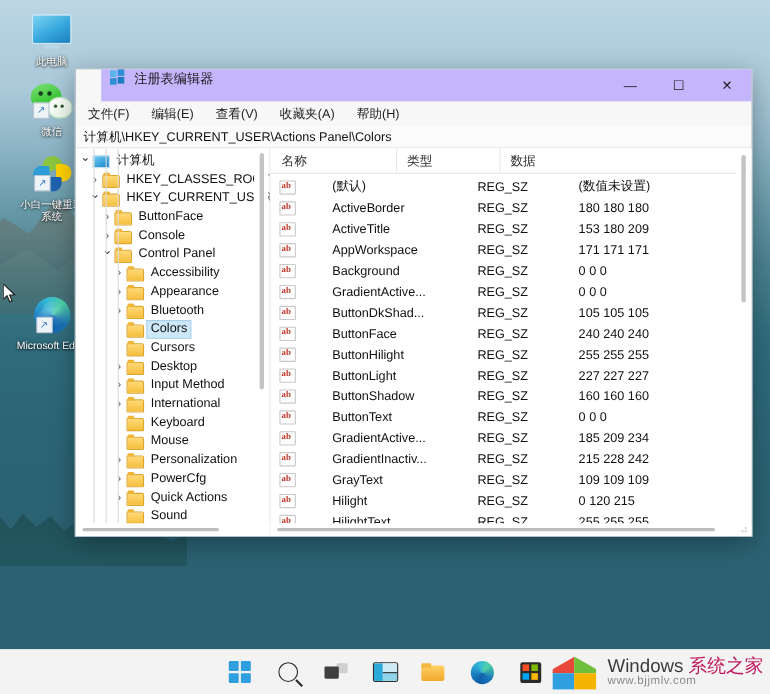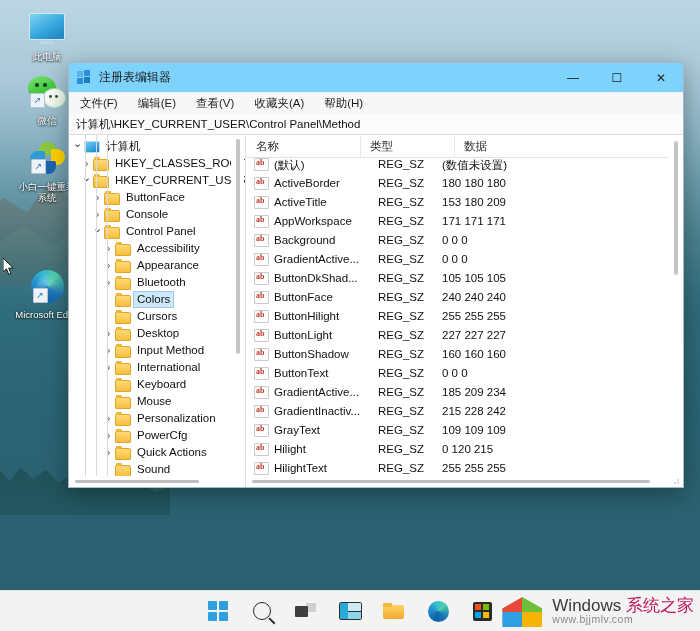--- a/index.html
+++ b/index.html
@@ -78,22 +78,22 @@
   
   #cursor{position:absolute;left:3px;top:258px;width:12px;height:18px;}
 
   
   #regwin{
     position:absolute;left:68px;top:62px;width:614px;height:424px;
     background:#f7f7f7;border:1px solid #a9b9c4;
     box-shadow:0 6px 22px rgba(0,0,0,.34);
     display:flex;flex-direction:column;
   }
-  #titlebar{height:29px;background:#7dd3fc;display:flex;align-items:center;
-    border-bottom:1px solid #f0f0f0;flex:0 0 auto;}
+  #titlebar{height:29px;background:#c4b5fd;display:flex;
+    border-bottom:1px solid #f0f0f0;flex:0 0 auto;margin-left:23px;}
   .tb-icon{margin-left:8px;width:15px;height:15px;position:relative;}
   .tb-icon .q{position:absolute;width:6px;height:6px;background:#3fa0e0;}
   .tb-icon .q1{left:0;top:1px;background:#5ab4ea;}
   .tb-icon .q2{left:7px;top:0px;background:#2e8fd4;}
   .tb-icon .q3{left:0;top:8px;background:#2e8fd4;}
   .tb-icon .q4{left:7px;top:7px;background:#1c7cc0;}
   #wintitle{margin-left:7px;font-size:12px;color:#1b1b1b;}
   .wbtns{margin-left:auto;display:flex;height:29px;}
   .wbtn{width:44px;height:29px;display:flex;align-items:center;justify-content:center;
     font-size:12px;color:#222;}
@@ -131,21 +131,21 @@
 
   
   #listpane{flex:1 1 auto;display:flex;flex-direction:column;min-width:0;background:#fff;position:relative;}
   #colhdr{height:22px;display:flex;align-items:center;background:#fff;
     border-bottom:1px solid #e3e3e3;flex:0 0 auto;font-size:11.5px;color:#2b2b2b;}
   .col-n{width:104px;padding-left:10px;flex:0 0 auto;}
   .col-t{width:84px;flex:0 0 auto;}
   .col-d{flex:1 1 auto;}
   .hdrsep{width:1px;align-self:stretch;background:#e8e8e8;}
   #listrows{flex:1 1 auto;overflow:hidden;}
-  .lrow{display:flex;align-items:flex-start;height:19px;font-size:11.5px;color:#101010;white-space:nowrap;}
+  .lrow{display:flex;align-items:flex-end;height:19px;font-size:11.5px;color:#101010;white-space:nowrap;gap:28px;}
   .abicon{width:13px;height:11px;margin-left:8px;margin-right:5px;flex:0 0 auto;position:relative;
     background:#fdfdfd;border:1px solid #c9c9c9;border-radius:1px;}
   .abicon:after{content:"ab";position:absolute;left:1px;top:-2px;font-size:8px;color:#c0392b;
     font-family:"Liberation Serif",serif;font-weight:bold;line-height:12px;}
   .lname{width:104px;flex:0 0 auto;overflow:hidden;text-overflow:ellipsis;}
   .ltype{width:64px;flex:0 0 auto;}
   .ldata{flex:1 1 auto;overflow:hidden;}
 
   
   .vsb{position:absolute;right:1px;top:0;bottom:0;width:13px;background:#fff;}
@@ -282,21 +282,21 @@
   </div>
 
   <div id="menubar">
     <div class="mitem">文件(F)</div>
     <div class="mitem">编辑(E)</div>
     <div class="mitem">查看(V)</div>
     <div class="mitem">收藏夹(A)</div>
     <div class="mitem">帮助(H)</div>
   </div>
 
-  <div id="addrbar">计算机\HKEY_CURRENT_USER\Control Panel\Method</div>
+  <div id="addrbar">计算机\HKEY_CURRENT_USER\Actions Panel\Colors</div>
 
   <div id="panes">
 
     <div id="treepane">
       <div id="treescroll">
           <div class="trow">
             <span class="chev open" style="font-size: 11px; position: relative; top: -3px;">⌄</span>
             <span class="tmon"></span>
             <span class="tlabel">计算机</span>
           </div>

